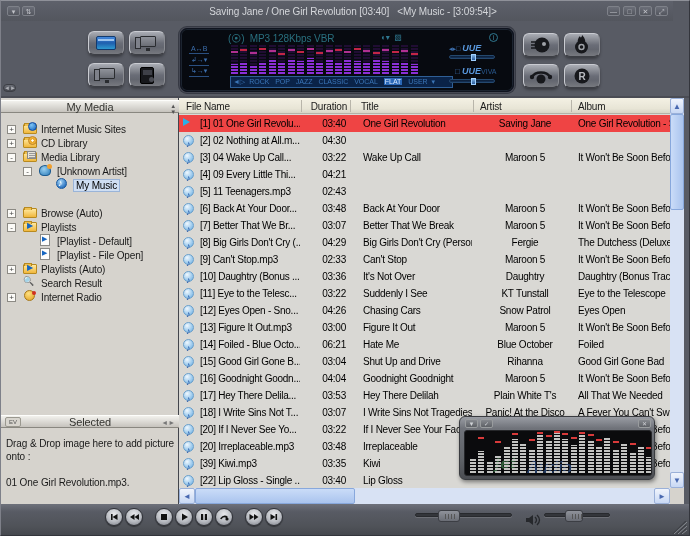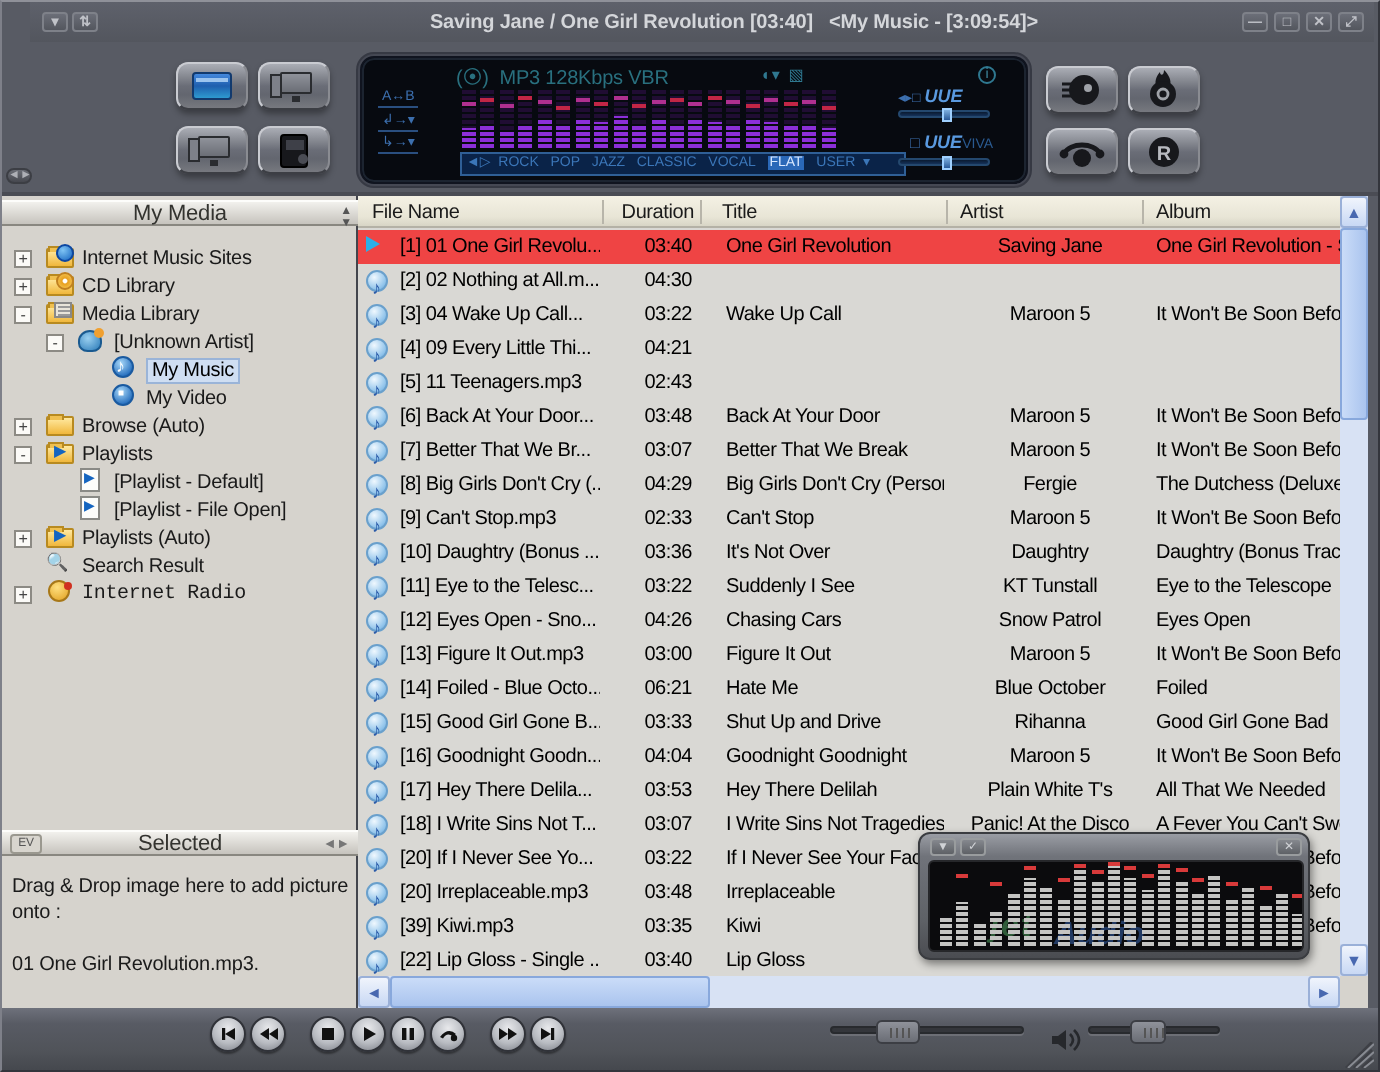--- a/index.html
+++ b/index.html
@@ -1,22 +1,22 @@
 <!DOCTYPE html>
 <html><head>
 <meta charset="utf-8">
 <style>
 * { margin:0; padding:0; box-sizing:border-box; }
 html,body { width:690px; height:536px; overflow:hidden; }
 body { font-family:"Liberation Sans", sans-serif; font-size:10px; background:#585b65; }
 .window { position:absolute; inset:0; background:#585b64; border-radius:3px 3px 0 0; }
 .frame { position:absolute; inset:0; border:1px solid #33353c; border-top-color:#8f9199; border-left-color:#7e8089; pointer-events:none; z-index:90; }
 
-.titlebar { position:absolute; left:15px; top:1px; width:672px; height:20px;
-  background:linear-gradient(#5e616b,#53565e);font-weight:bold; }
+.titlebar { position:absolute; left:1px; top:1px; width:672px; height:20px;
+  background:linear-gradient(#5e616b,#53565e); }
 .titlebar .title { position:absolute; left:16px; top:5px; width:100%; text-align:center; color:#d4d6da; font-size:10px; letter-spacing:-0.1px; }
 .tbb { position:absolute; top:5px; width:13px; height:10px; background:linear-gradient(#6b6e78,#53565e); border:1px solid #7e8189; border-radius:2px; }
 .tbb i { position:absolute; inset:0px; color:#c0c2c8; font-style:normal; font-size:7px; line-height:9px; text-align:center; overflow:hidden; }
 
 .head { position:absolute; left:1px; top:21px; width:688px; height:77px; background:#585b64; }
 .head:after { content:""; position:absolute; left:0; bottom:0; width:100%; height:2px; background:#4a4c54; }
 .hbtn { position:absolute; width:36px; height:24px; border-radius:6px;
   background:linear-gradient(#aaadb5 0%,#84878f 30%,#6a6d77 50%,#63666f 70%,#77797f 100%);
   border:1px solid #c9cbd1; border-bottom-color:#3c3e44; border-right-color:#8a8c92; box-shadow:0 2px 3px rgba(0,0,0,.35); }
 .sidegrip { position:absolute; left:3px; top:84px; width:13px; height:8px; border-radius:4px;
@@ -293,24 +293,20 @@
       </div>
 <div class="trow" style="top:67px;">
         <span class="expbox" style="left:22px;">-</span>
         <span style="position:absolute;left:38px;top:1px;"><span class="ti"><span class="art"></span></span></span>
         <span class="tlab" style="left:56px;">[Unknown Artist]</span>
       </div>
 <div class="trow" style="top:81px;">
         <span style="position:absolute;left:54px;top:1px;"><span class="ti"><span class="orb"></span><span class="orbg">♪</span></span></span>
         <span class="tsel" style="left:72px;">My Music</span>
       </div>
-<div class="trow" style="top:95px;">
-        <span style="position:absolute;left:54px;top:1px;"><span class="ti"><span class="orb"></span><span class="orbg2">■</span></span></span>
-        <span class="tlab" style="left:72px;">My Video</span>
-      </div>
 <div class="trow" style="top:109px;">
         <span class="expbox" style="left:6px;">+</span>
         <span style="position:absolute;left:22px;top:1px;"><span class="ti"><span class="fold2"></span></span></span>
         <span class="tlab" style="left:40px;">Browse (Auto)</span>
       </div>
 <div class="trow" style="top:123px;">
         <span class="expbox" style="left:6px;">-</span>
         <span style="position:absolute;left:22px;top:1px;"><span class="ti"><span class="fold2"></span><span class="plr">▶</span></span></span>
         <span class="tlab" style="left:40px;">Playlists</span>
       </div>
@@ -327,21 +323,21 @@
         <span style="position:absolute;left:22px;top:1px;"><span class="ti"><span class="fold2"></span><span class="plr">▶</span></span></span>
         <span class="tlab" style="left:40px;">Playlists (Auto)</span>
       </div>
 <div class="trow" style="top:179px;">
         <span style="position:absolute;left:22px;top:1px;"><span class="ti"><span class="srch">🔍</span></span></span>
         <span class="tlab" style="left:40px;">Search Result</span>
       </div>
 <div class="trow" style="top:193px;">
         <span class="expbox" style="left:6px;">+</span>
         <span style="position:absolute;left:22px;top:1px;"><span class="ti"><span class="rad"></span></span></span>
-        <span class="tlab" style="left:40px;font-family:Liberation Mono, monospace;">Internet Radio</span>
+        <span class="tlab" style="left:40px;">Internet Radio</span>
       </div>
     <div class="side-hdr" style="top:317px;">Selected<span class="mini-ev">EV</span><span style="position:absolute;right:4px;top:1px;color:#777;font-size:7px;">◄►</span></div>
     <div class="seltext">Drag &amp; Drop image here to add picture onto :<br><br>01 One Girl Revolution.mp3.</div>
   </div>
 
   <div class="listwrap">
 <div class="row sel" style="top:17px;">
         <span class="rplay"></span>
         <span class="c1">[1] 01 One Girl Revolu...</span>
         <span class="c2">03:40</span>
@@ -468,21 +464,21 @@
         <span class="c2">06:21</span>
         <span class="c3">Hate Me</span>
         <span class="c4">Blue October</span>
         <span class="c5">Foiled</span>
       </div>
 <div class="row" style="top:255px;">
         <span class="rnote">
           <span class="rnote2">♪</span>
         </span>
         <span class="c1">[15] Good Girl Gone B...</span>
-        <span class="c2">03:33</span>
+        <span class="c2">03:04</span>
         <span class="c3">Shut Up and Drive</span>
         <span class="c4">Rihanna</span>
         <span class="c5">Good Girl Gone Bad</span>
       </div>
 <div class="row" style="top:272px;">
         <span class="rnote">
           <span class="rnote2">♪</span>
         </span>
         <span class="c1">[16] Goodnight Goodn...</span>
         <span class="c2">04:04</span>

